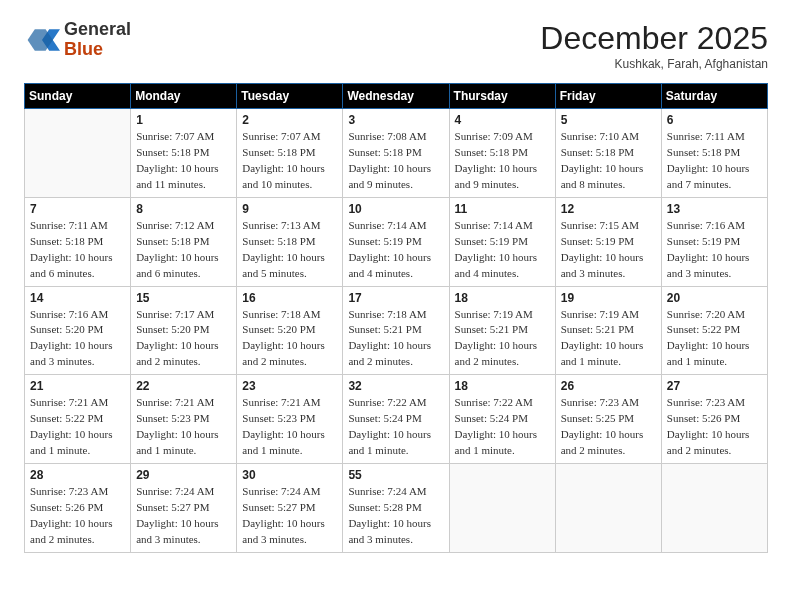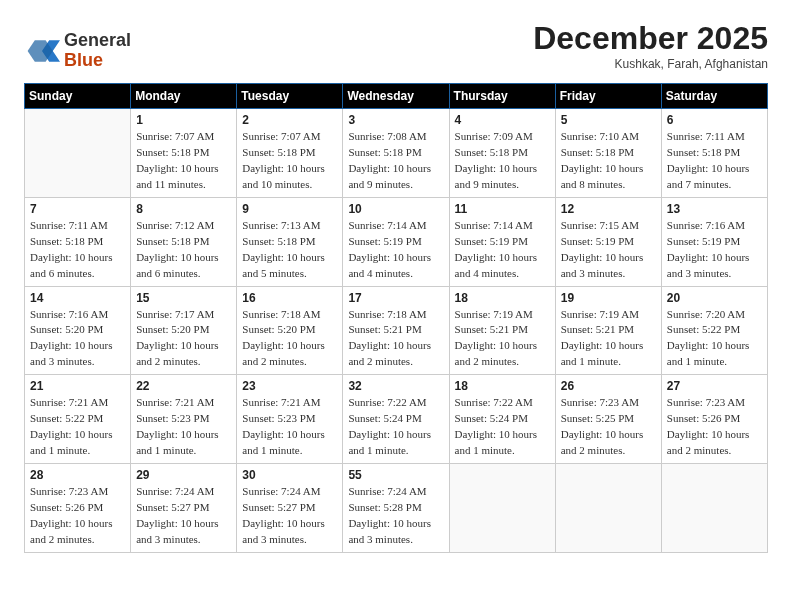--- a/index.html
+++ b/index.html
@@ -10,21 +10,21 @@
       height: 612px;
       overflow: hidden;
     }
     .page {
       width: 792px;
       padding: 20px 24px 16px 24px;
     }
     .header {
       display: flex;
       justify-content: space-between;
-      align-items: flex-end;
+      align-items: flex-start;
       margin-bottom: 12px;
     }
     .logo {
       display: flex;
       align-items: center;
     }
     .logo-text {
       display: flex;
       flex-direction: column;
       font-size: 18px;
@@ -34,21 +34,21 @@
     .logo-general { color: #333; }
     .logo-blue { color: #c2410c; }
     .logo-icon {
       width: 36px;
       height: 36px;
       margin-right: 4px;
     }
     .title-block { text-align: right; }
     .month-title {
       font-size: 32px;
-      font-weight: bold;
+      font-weight: normal;
       color: #222;
     }
     .location {
       font-size: 12px;
       color: #444;
     }
     .calendar {
       width: 100%;
       border-collapse: collapse;
       font-size: 11px;

